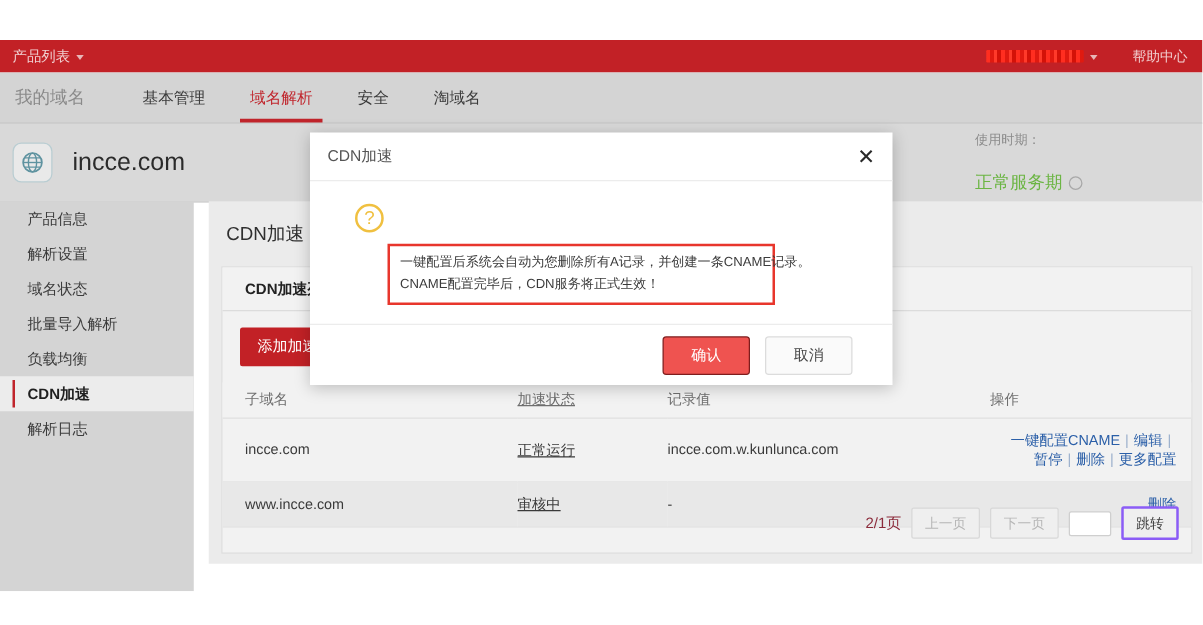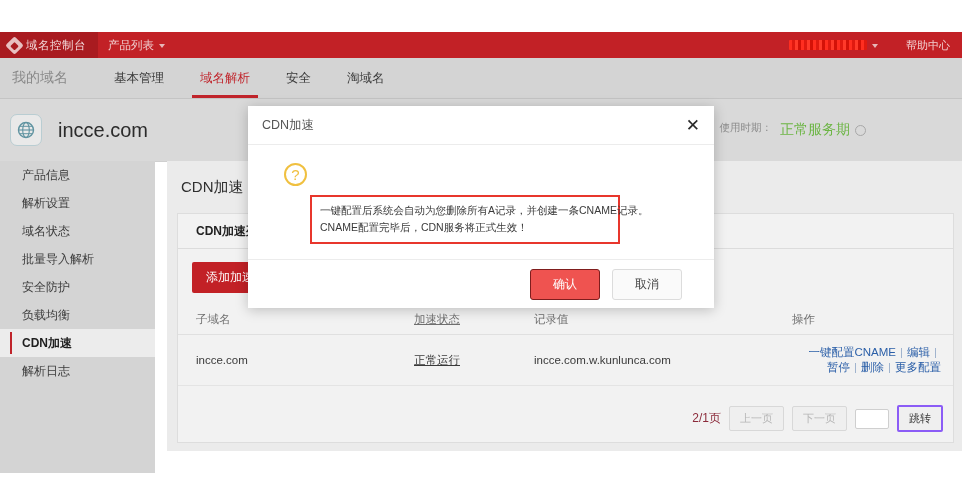--- a/index.html
+++ b/index.html
@@ -169,22 +169,22 @@
   .domain-name {
     margin-left: 16px;
     font-size: 20px;
     color: #2b2b2b;
     white-space: nowrap;
   }
   .service-info {
     margin-left: auto;
     margin-right: 96px;
     display: flex;
-    flex-direction: row;
-    gap: 8px;
+    flex-direction: column;
+    gap: 18px;
   }
   .service-label { font-size: 10.5px; color: #8c8c8c; white-space: nowrap; }
   .service-value-row { display: flex; align-items: center; gap: 5px; }
   .service-value { font-size: 14px; color: #6cb544; white-space: nowrap; }
   .info-circle {
     width: 9px; height: 9px;
     border: 1px solid #a8a8a8;
     border-radius: 50%;
     display: inline-block;
   }
@@ -468,24 +468,20 @@
   }
 </style>
 </head>
 <body>
 
 <div class="screen">
 
   <div class="top-white"></div>
 
   <div class="topbar">
-    <div class="brand">
-      <span class="brand-logo"></span>
-      <span class="brand-text">域名控制台</span>
-    </div>
     <div class="topnav-item">
       <span>产品列表</span>
       <span class="caret-down"></span>
     </div>
     <div class="topbar-right">
       <div class="user-redacted">
         <span class="redact-block"></span>
         <span class="caret-down"></span>
       </div>
       <div class="help-center">帮助中心</div>
@@ -518,21 +514,20 @@
         <span class="info-circle"></span>
       </div>
     </div>
   </div>
 
   <div class="sidebar">
     <div class="side-item">产品信息</div>
     <div class="side-item">解析设置</div>
     <div class="side-item">域名状态</div>
     <div class="side-item">批量导入解析</div>
-    <div class="side-item">安全防护</div>
     <div class="side-item">负载均衡</div>
     <div class="side-item active">CDN加速</div>
     <div class="side-item">解析日志</div>
   </div>
 
   <div class="main">
 
     <div class="page-title">CDN加速</div>
 
     <div class="panel">
@@ -554,20 +549,28 @@
         </thead>
         <tbody>
           <tr>
             <td class="c1">incce.com</td>
             <td class="c2 status-ok">正常运行</td>
             <td class="c3">incce.com.w.kunlunca.com</td>
             <td class="c4">
               <a class="link">一键配置CNAME</a><span class="sep">|</span><a class="link">编辑</a><span class="sep">|</span><a class="link">暂停</a><span class="sep">|</span><a class="link">删除</a><span class="sep">|</span><a class="link">更多配置</a>
             </td>
           </tr>
+          <tr class="row-alt">
+            <td class="c1">www.incce.com</td>
+            <td class="c2 status-pending">审核中</td>
+            <td class="c3">-</td>
+            <td class="c4">
+              <a class="link">删除</a>
+            </td>
+          </tr>
         </tbody>
       </table>
 
       <div class="pager">
         <span class="pg-count">2/1页</span>
         <button class="pg-btn">上一页</button>
         <button class="pg-btn">下一页</button>
         <input class="pg-input" type="text" value="" style="">
         <button class="pg-go">跳转</button>
       </div>

